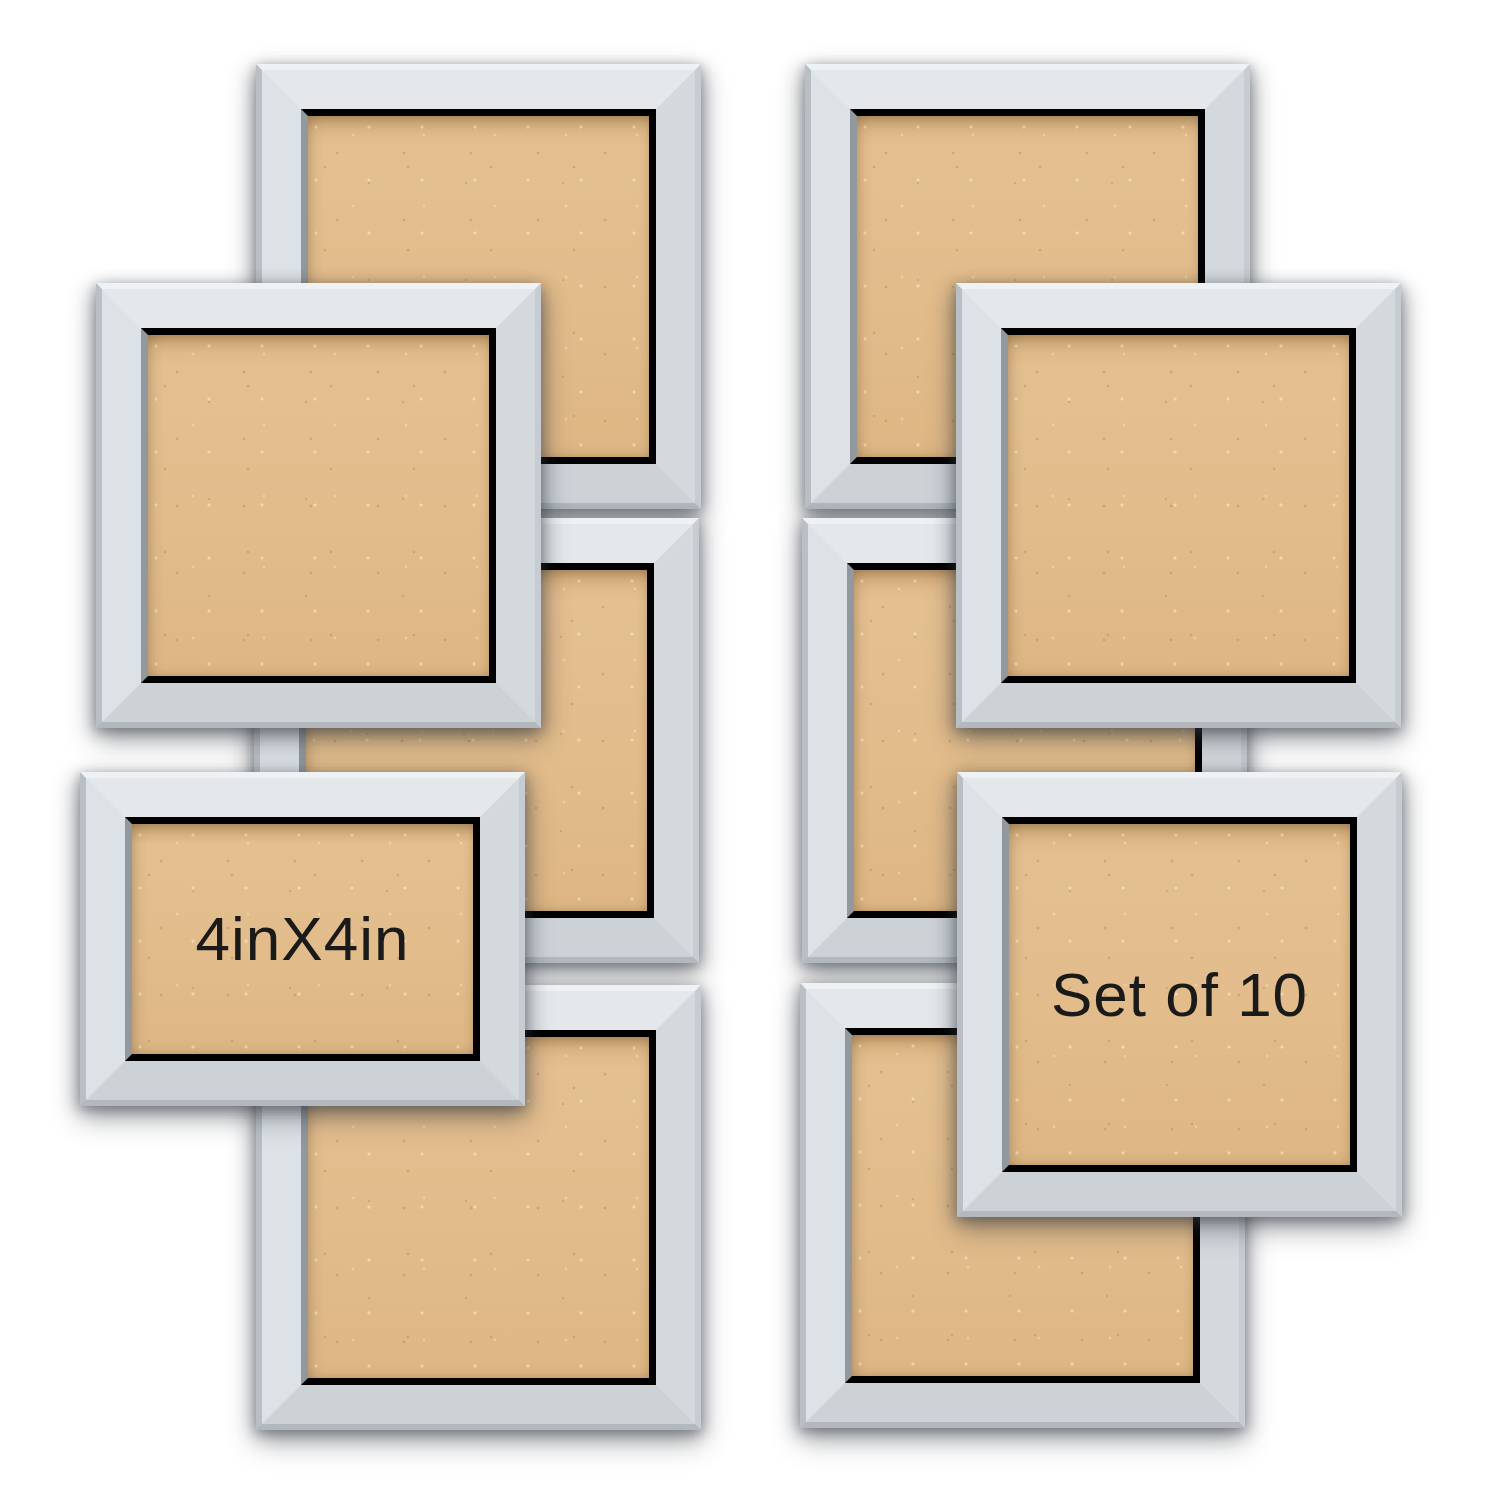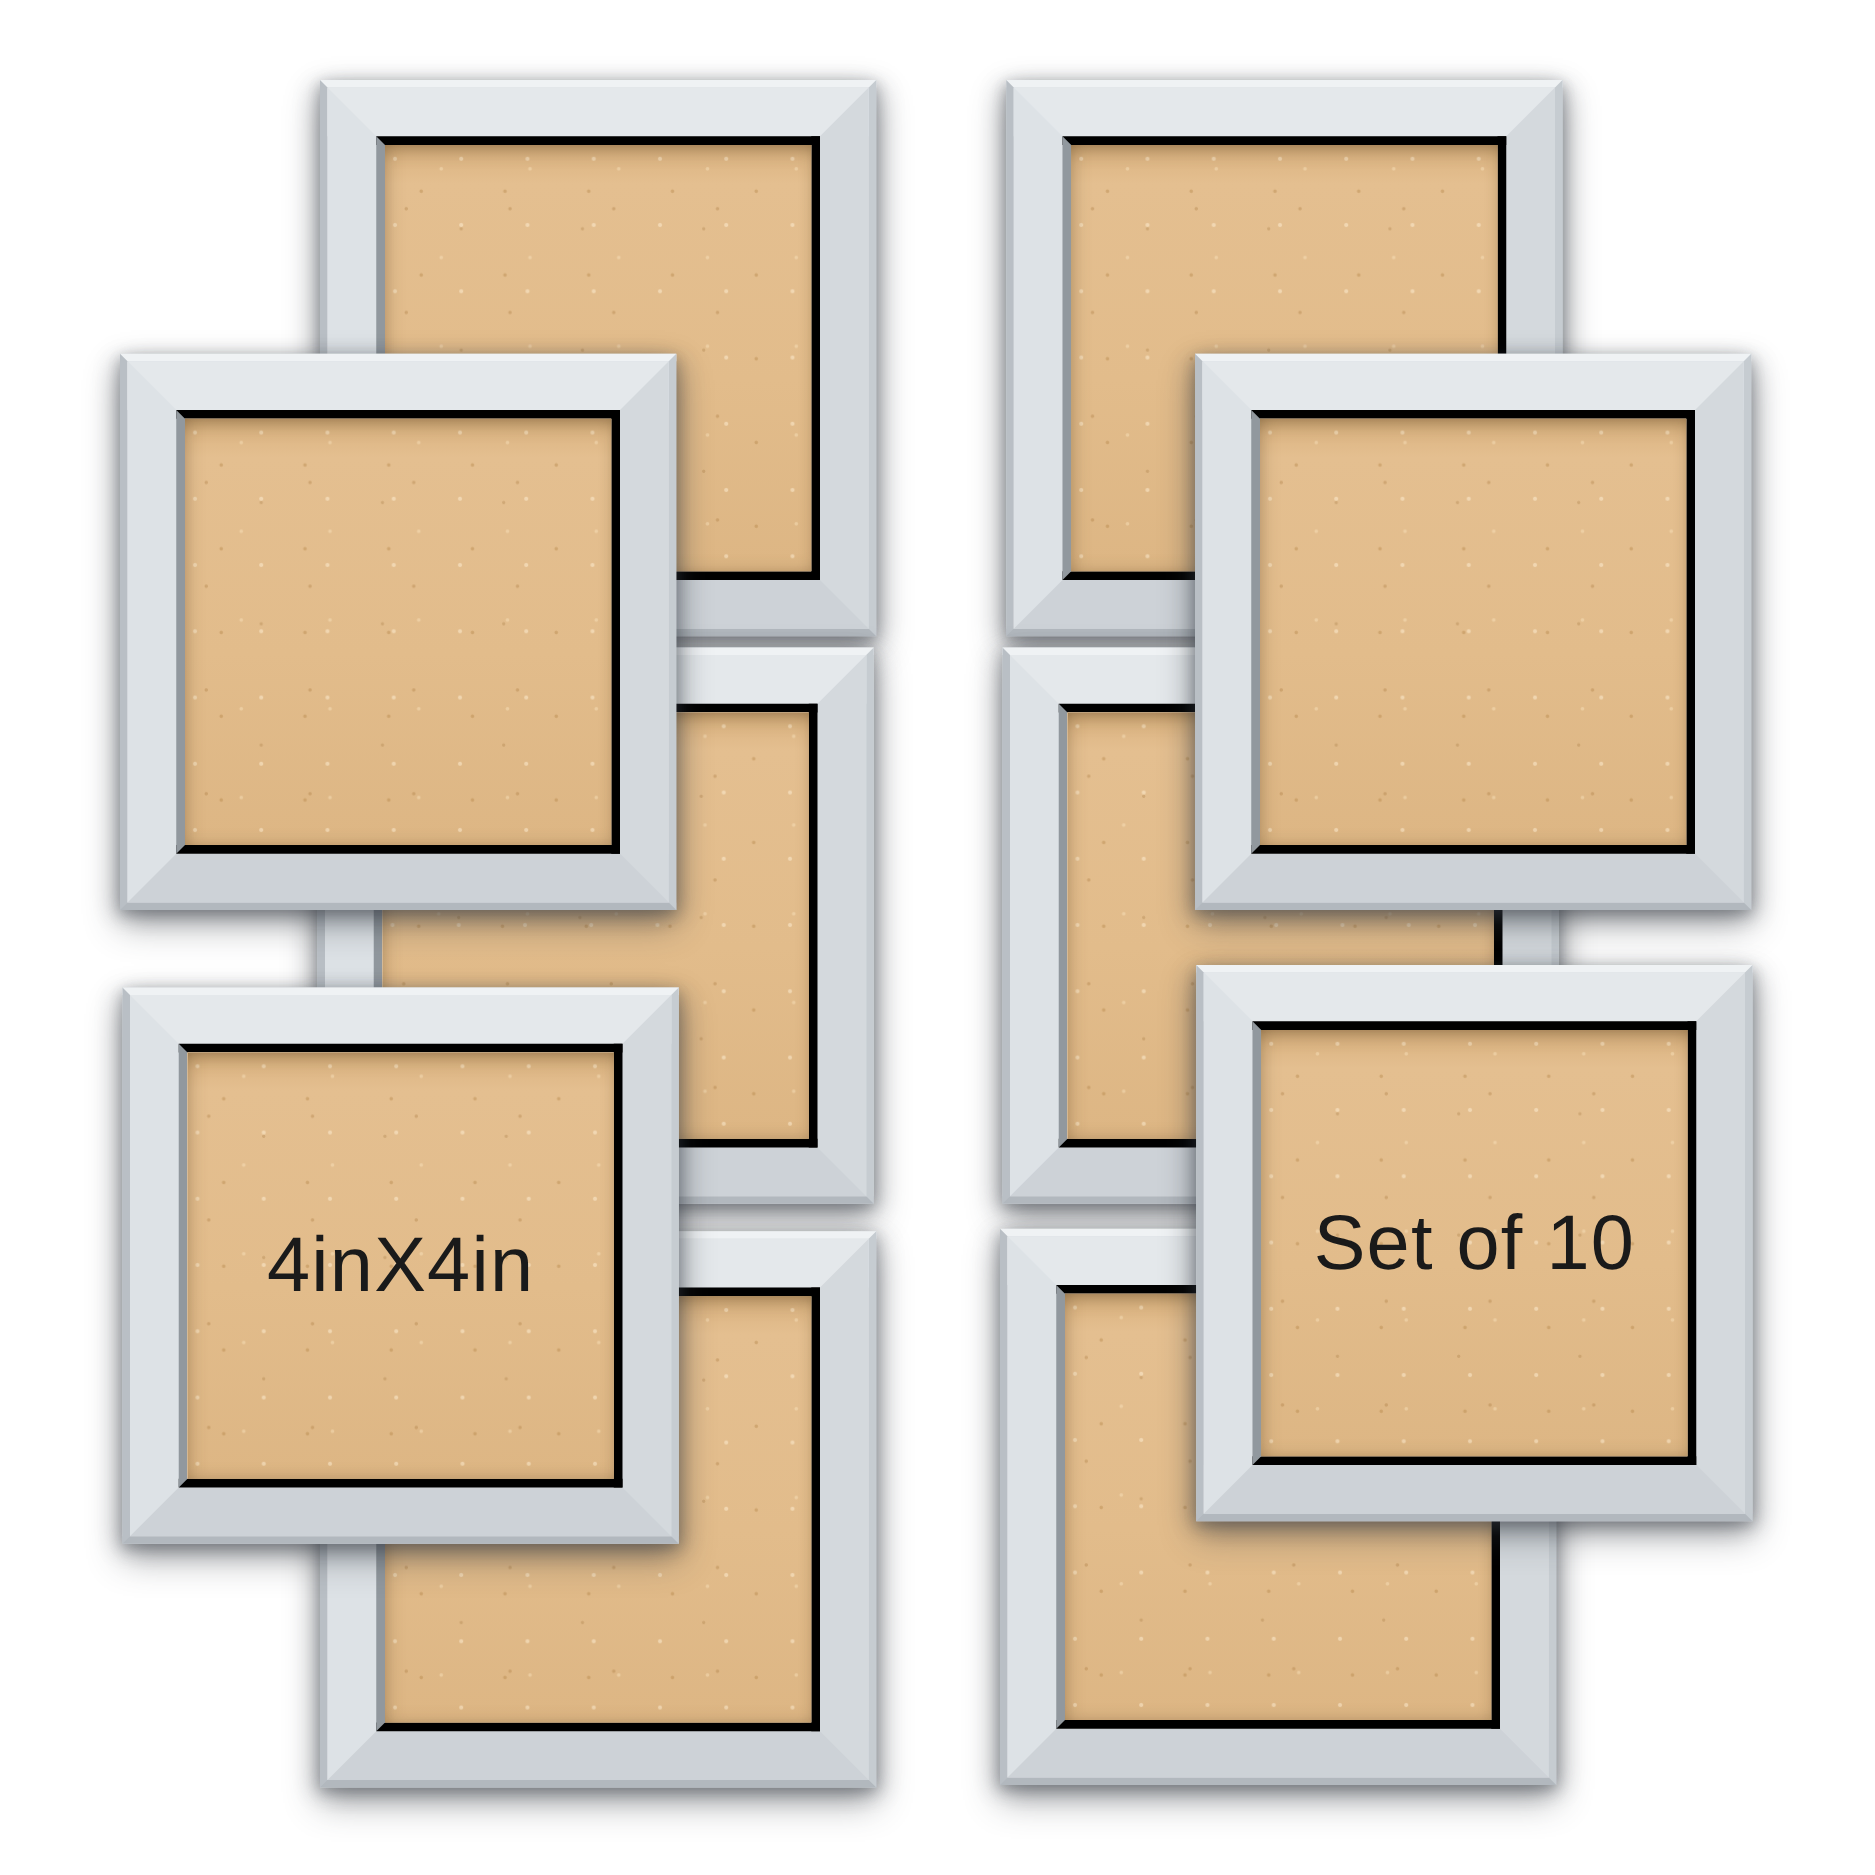--- a/index.html
+++ b/index.html
@@ -113,21 +113,21 @@
       <div class="face">
         <div class="lip">
           <div class="backing">
             <span class="frame-label"></span>
           </div>
         </div>
       </div>
     </div>
   </div>
 
-  <div class="frame" style="left: 98px; top: 772px; z-index: 2; width: 445px; height: 445px; margin-top: 18px;">
+  <div class="frame" style="left: 80px; top: 772px; z-index: 2; width: 445px; height: 334px;">
     <div class="edge">
       <div class="face">
         <div class="lip">
           <div class="backing">
             <span class="frame-label">4inX4in</span>
           </div>
         </div>
       </div>
     </div>
   </div>

